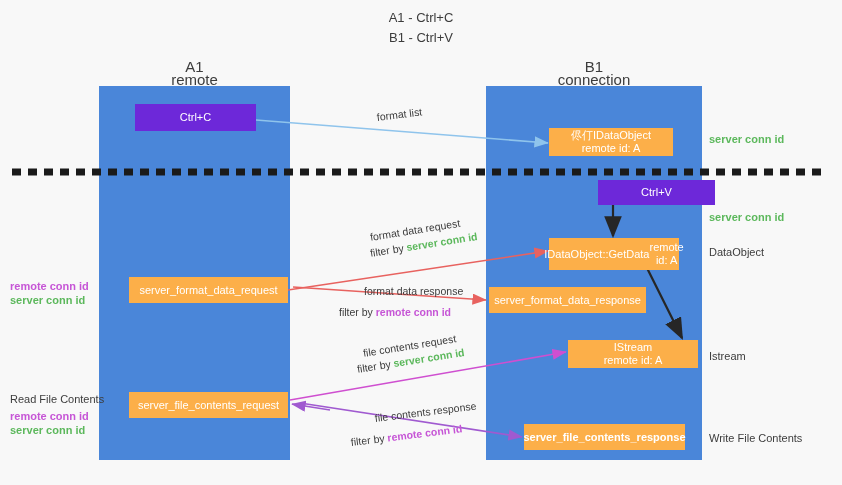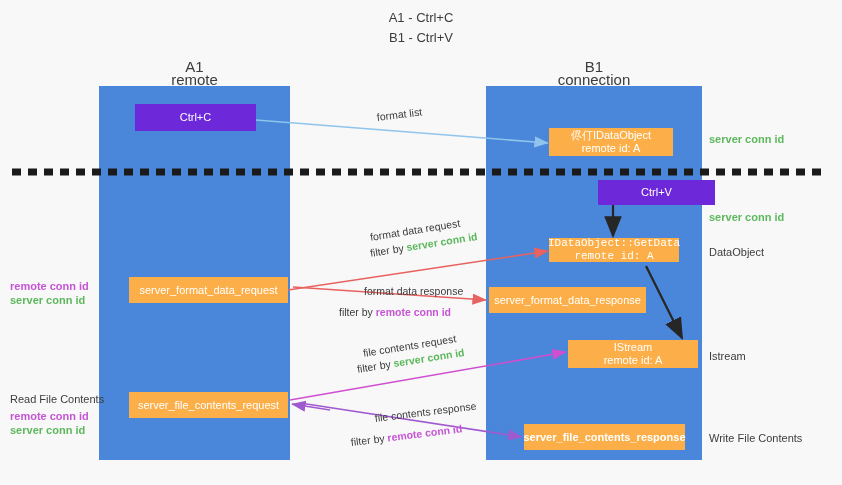--- a/index.html
+++ b/index.html
@@ -117,21 +117,21 @@
 
   <div class="box green" style="left:135px;top:104px;width:121px;height:27px;">Ctrl+C</div>
 
   <div class="box orange" style="left:549px;top:128px;width:124px;height:28px;flex-direction:column;">
     <span>侭仃IDataObject</span>
     <span>remote id: A</span>
   </div>
 
   <div class="box green" style="left:554px;top:180px;width:117px;height:25px;margin-left:44px;">Ctrl+V</div>
 
-  <div class="box orange" style="left:549px;top:238px;width:130px;height:24px;flex-direction:column;font-family:Liberation Mono, monospace;">
+  <div class="box orange" style="left:549px;top:238px;width:130px;height:32px;flex-direction:row;">
     <span>IDataObject::GetData</span>
     <span>remote id: A</span>
   </div>
 
   <div class="box orange" style="left:489px;top:287px;width:157px;height:26px;">server_format_data_response</div>
 
   <div class="box orange" style="left:129px;top:277px;width:159px;height:26px;">server_format_data_request</div>
 
   <div class="box orange" style="left:568px;top:340px;width:130px;height:28px;flex-direction:column;">
     <span>IStream</span>

